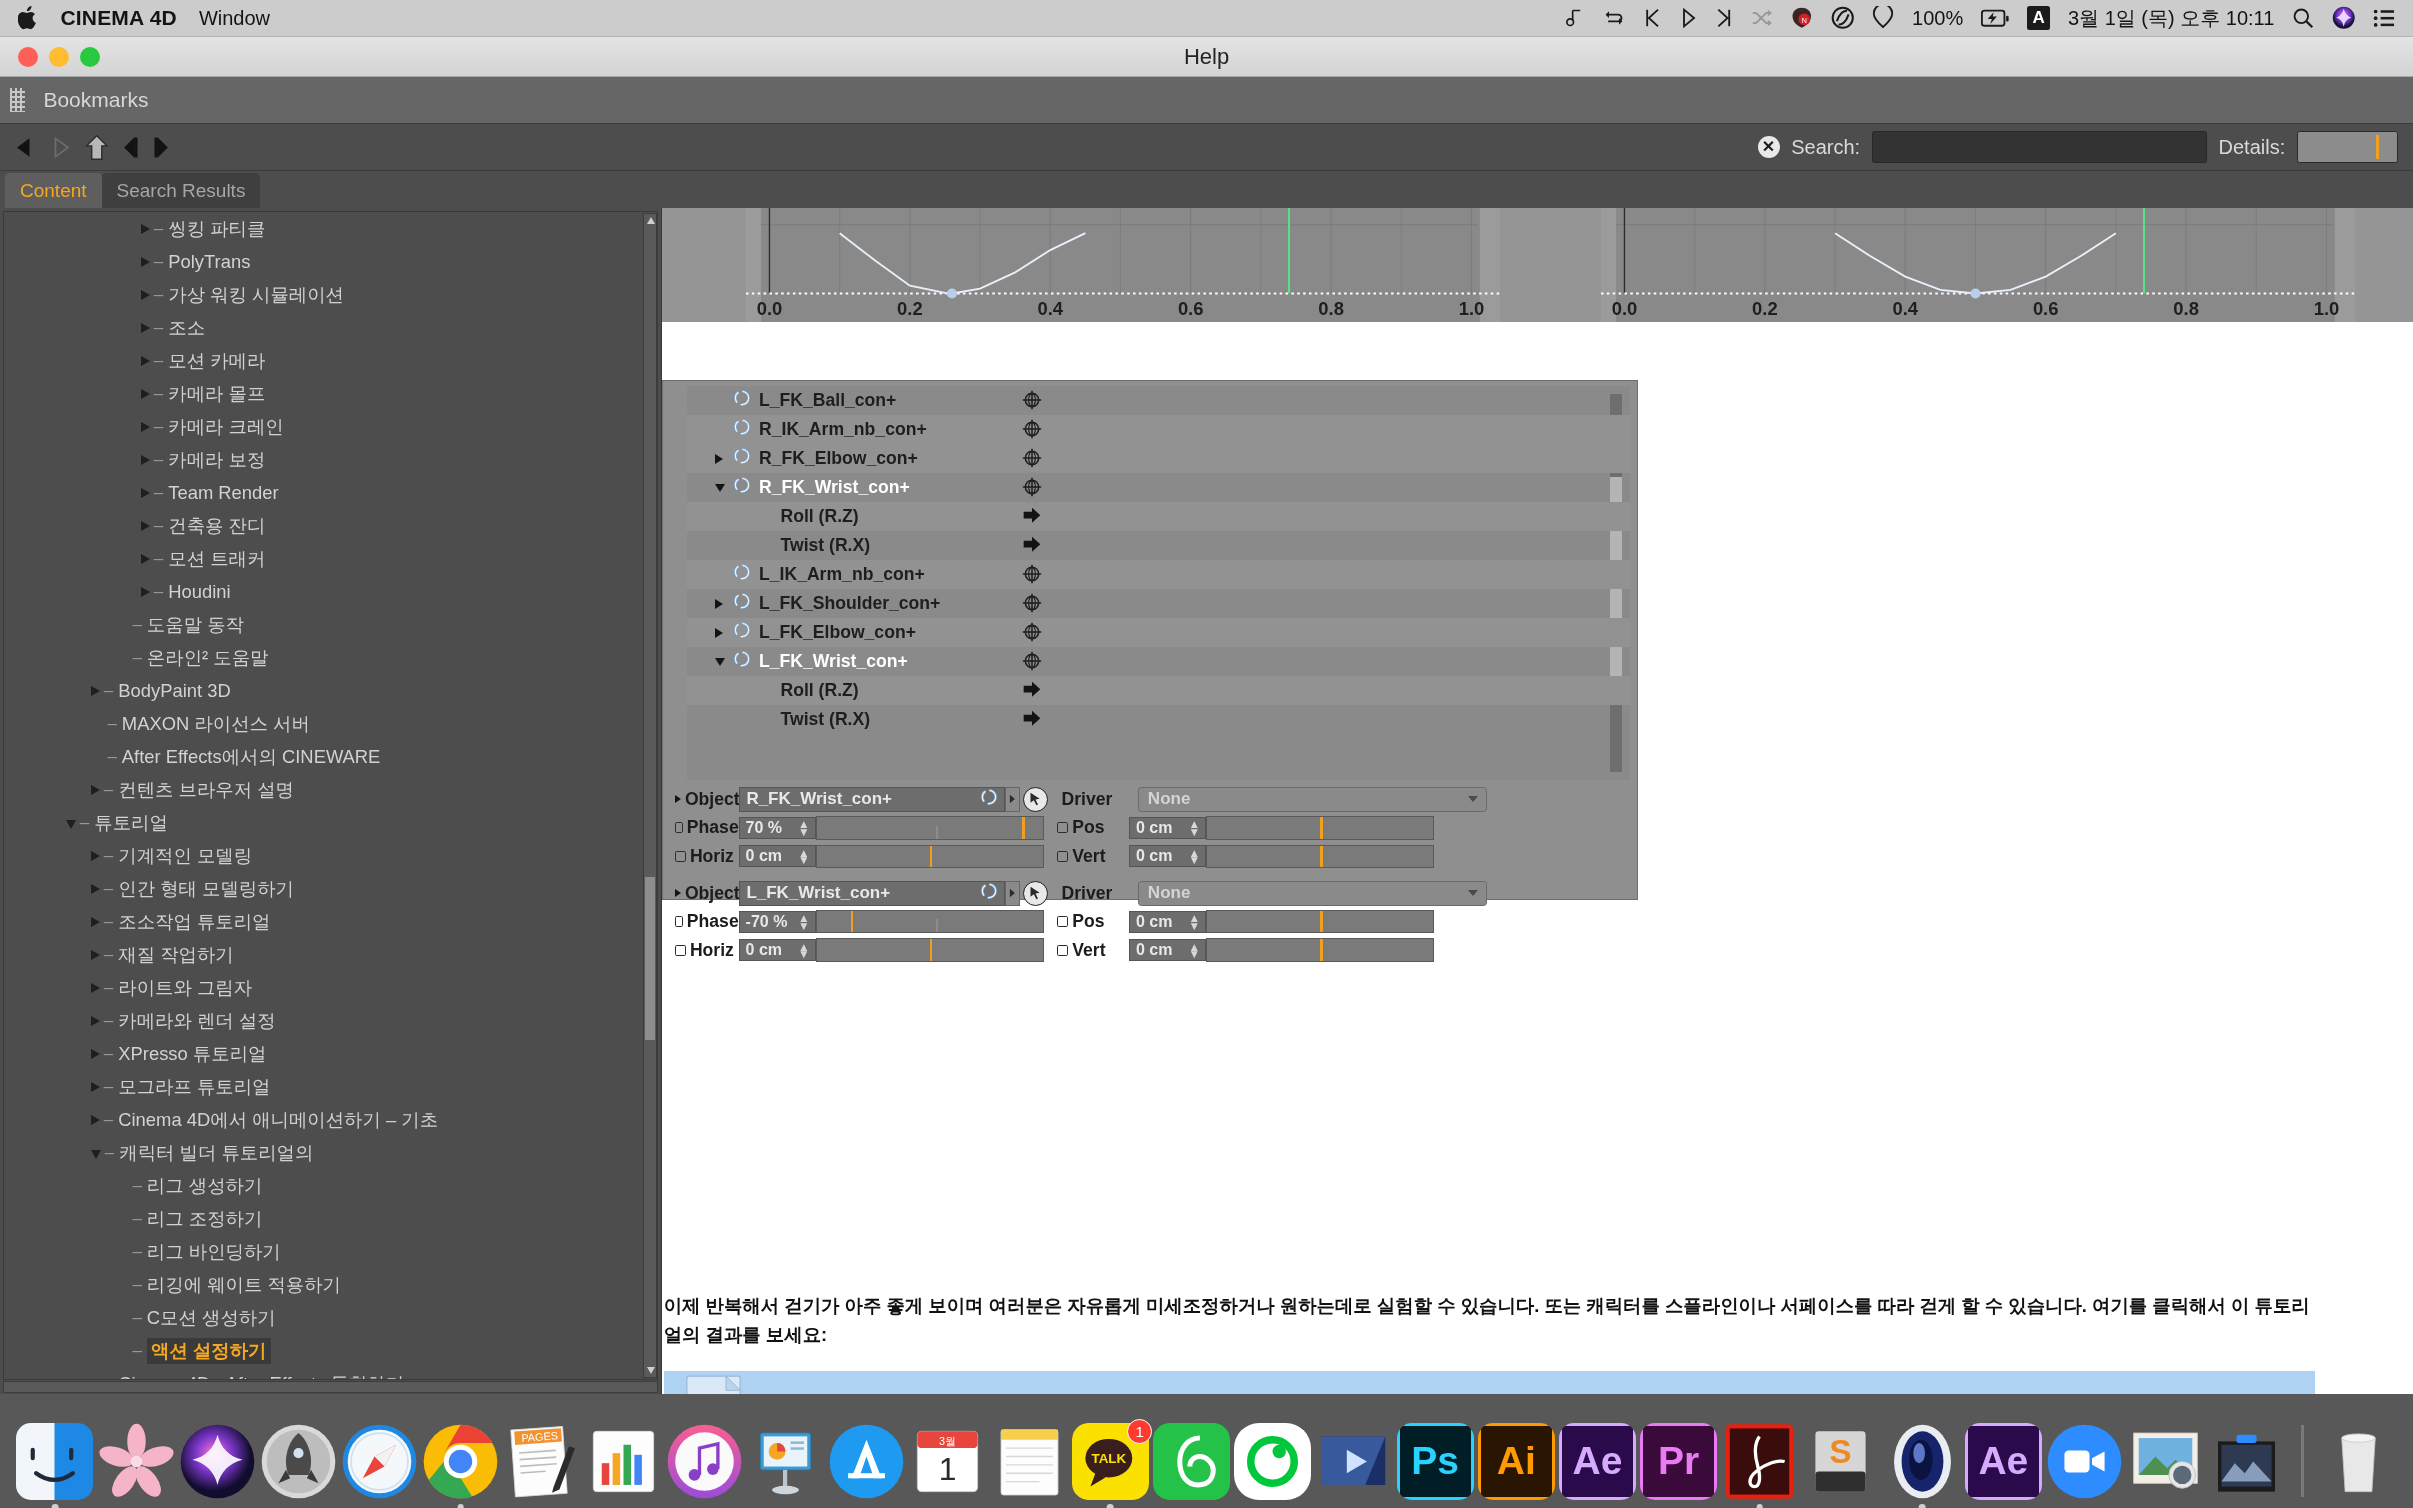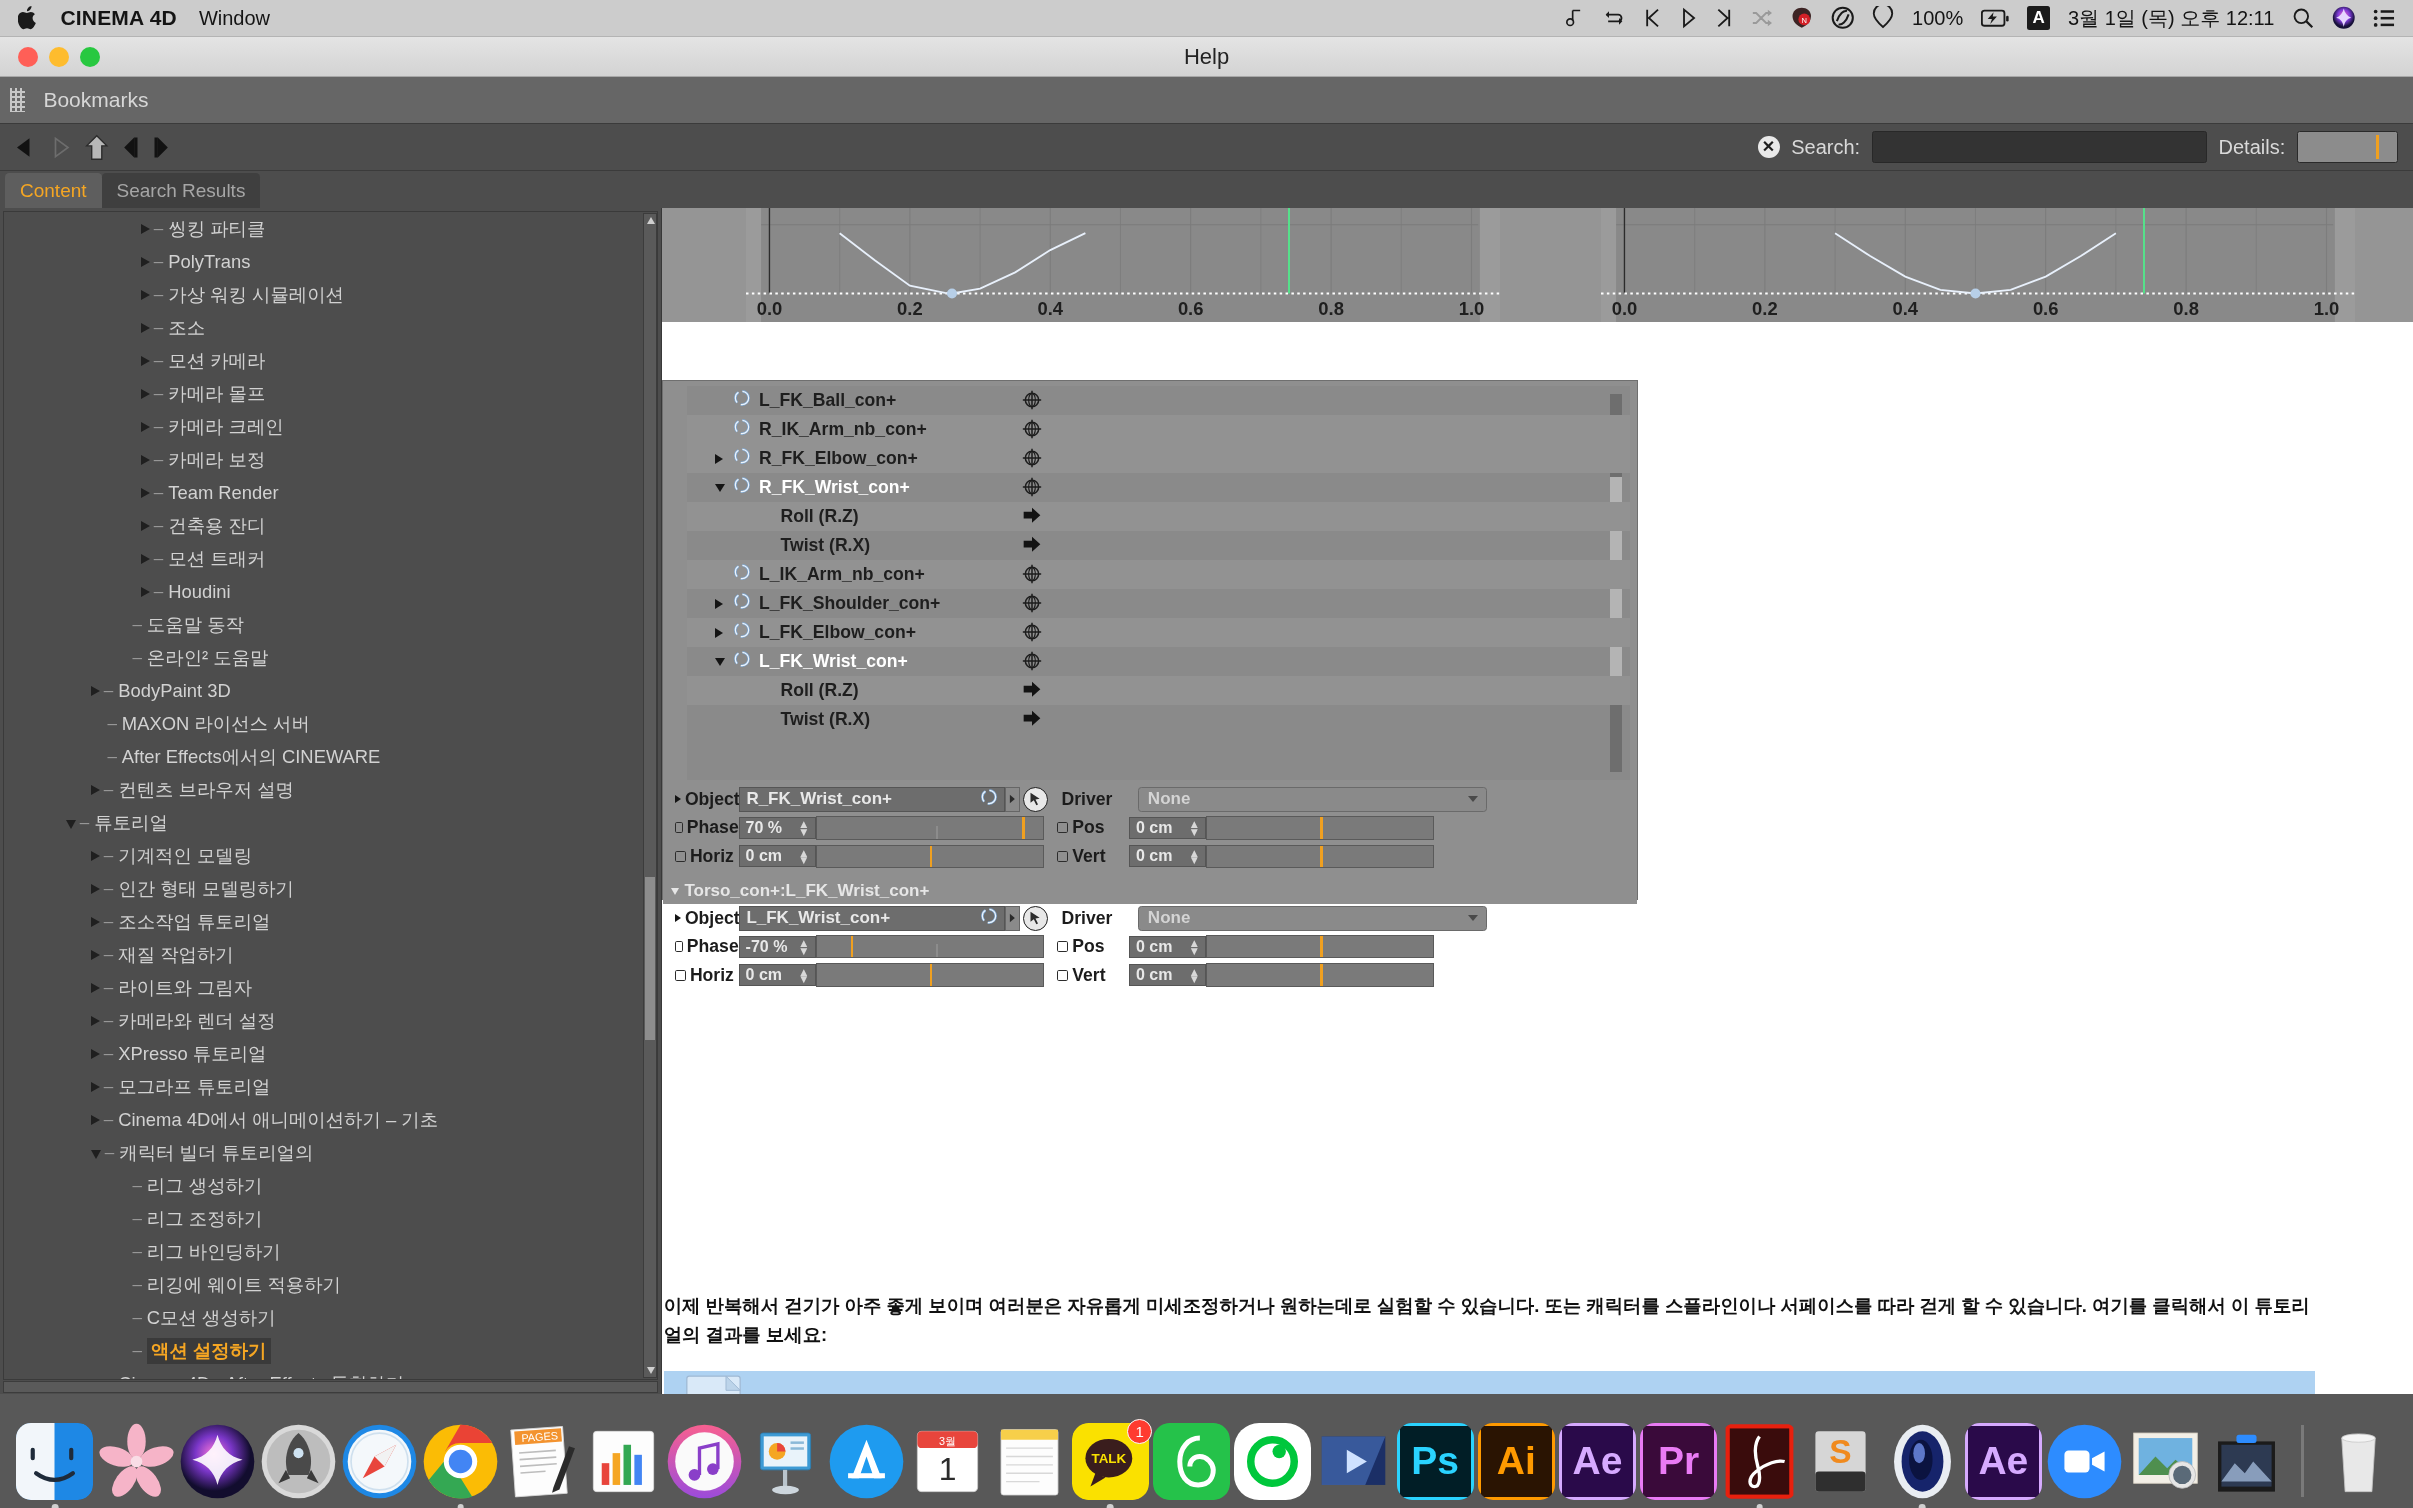--- a/index.html
+++ b/index.html
@@ -328,21 +328,21 @@
       </span>
       <span class="mb-txt">100%</span>
       <span class="mb-ic">
         <svg width="28.5" height="18.4" viewBox="0 0 34 22">
             <rect x="1" y="2" width="27" height="18" rx="3" fill="none" stroke="#1a1a1a" stroke-width="2.2"></rect>
             <rect x="30" y="8" width="3" height="7" rx="1.5" fill="#1a1a1a"></rect>
             <path fill="#1a1a1a" d="M15 4l-7 8h5l-2 6 8-9h-5z"></path>
           </svg>
       </span>
       <span class="mb-badge-A">A</span>
-      <span class="mb-txt">3월 1일 (목) 오후 12:11</span>
+      <span class="mb-txt">3월 1일 (목) 오후 10:11</span>
       <span class="mb-ic">
         <svg width="22" height="22" viewBox="0 0 26 26">
             <circle cx="11" cy="11" r="8" fill="none" stroke="#1a1a1a" stroke-width="2.2"></circle>
             <path stroke="#1a1a1a" stroke-width="2.6" d="M17 17l7 7"></path>
           </svg>
       </span>
       <span class="mb-ic">
         <svg width="23.5" height="23.5" viewBox="0 0 28 28">
             <defs>
               <radialGradient id="sg" cx="50%" cy="40%">
@@ -918,24 +918,20 @@
                     <div class="pfield" style="width: 77px;">
                       <span>0 cm</span>
                       <span class="spin">▲<br>▼</span>
                     </div>
                     <div class="slider" style="width: 228px;">
                       <span class="mark" style="left: 50%;"></span>
                     </div>
                   </div>
                 </div>
                 <div style="height: 8.4px;"></div>
-                <div class="grp-header">
-                  <span class="gc"></span>
-                  <span>Torso_con+:L_FK_Wrist_con+</span>
-                </div>
                 <div class="prow">
                   <span class="plabel" style="width: 64px;">
                     <span class="tri"></span>
                     <span>Object</span>
                   </span>
                   <div class="objfield" style="width: 266px;">
                     <span>L_FK_Wrist_con+</span>
                     <span style="position: absolute; right: 5px;"><svg width="20" height="20" viewBox="0 0 24 24">
                         <circle cx="12" cy="12" r="8" fill="none" stroke="#7ea9d6" stroke-width="3" stroke-dasharray="14 5"></circle>
                         <circle cx="12" cy="12" r="8" fill="none" stroke="#eef5fc" stroke-width="1.4" stroke-dasharray="14 5"></circle>

